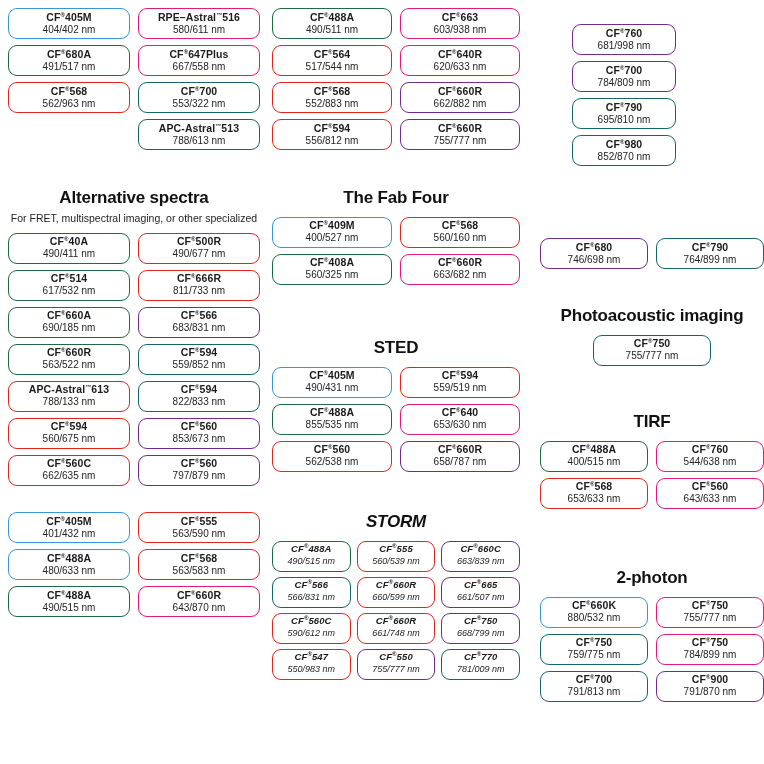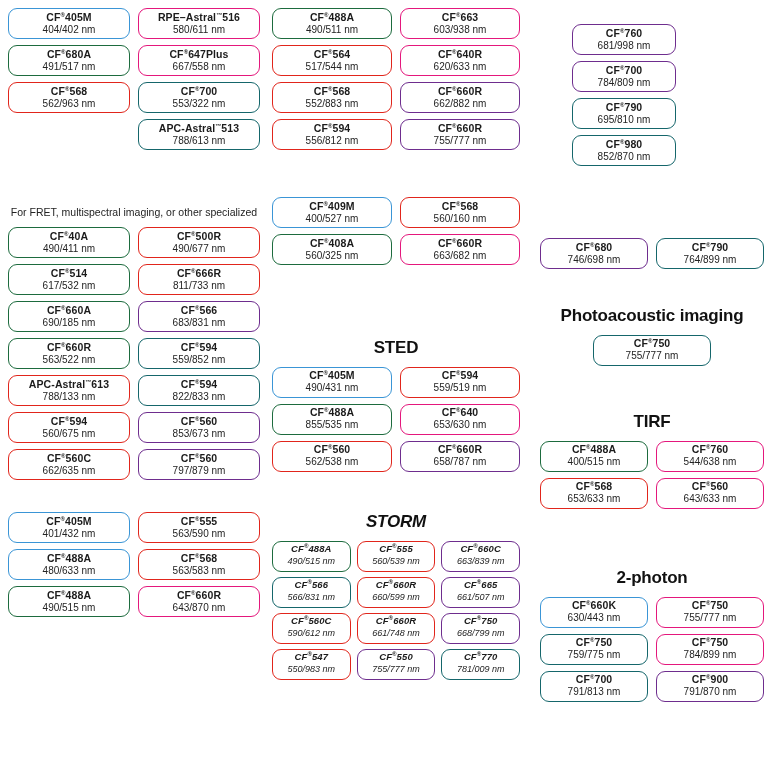--- a/index.html
+++ b/index.html
@@ -67,21 +67,21 @@
     text-align:center;
     color:#111;
     letter-spacing:-.2px;
     line-height:1.15;
   }
   .sec-sub{
     font-size:10.5px;
     font-weight:400;
     text-align:center;
     color:#232323;
-    margin-top:18px;
+    margin-top:4px;
   }
 
   
   #blk-top-left   {left:8px;  top:8px;   width:252px;}
   #blk-top-mid    {left:272px;top:8px;   width:248px;}
   #blk-top-right  {left:572px;top:24px;  width:104px;}
 
   #blk-alt        {left:8px;  top:188px; width:252px;}
   #blk-fab        {left:272px;top:188px; width:248px;}
   #blk-sted       {left:272px;top:338px; width:248px;}
@@ -195,20 +195,21 @@
         </div>
         <div class="pill c-teal">
           <div class="nm-name"><span>CF</span><sup>®</sup><span>980</span></div>
           <div class="nm-spec">852/870 nm</div>
         </div>
       </div>
     </div>
 
   <div class="col-group" id="blk-alt">
       <div class="sec-head-wrap">
+        <div class="sec-title">Alternative spectra</div>
         <div class="sec-sub">For FRET, multispectral imaging, or other specialized</div>
       </div>
       <div class="grid g2">
         <div class="pill c-green">
           <div class="nm-name"><span>CF</span><sup>®</sup><span>40A</span></div>
           <div class="nm-spec">490/411 nm</div>
         </div>
         <div class="pill c-red">
           <div class="nm-name"><span>CF</span><sup>®</sup><span>500R</span></div>
           <div class="nm-spec">490/677 nm</div>
@@ -258,20 +259,21 @@
           <div class="nm-spec">662/635 nm</div>
         </div>
         <div class="pill c-purple">
           <div class="nm-name"><span>CF</span><sup>®</sup><span>560</span></div>
           <div class="nm-spec">797/879 nm</div>
         </div>
       </div>
     </div>
   <div class="col-group" id="blk-fab">
       <div class="sec-head-wrap">
+        <div class="sec-title">The Fab Four</div>
       </div>
       <div class="grid g2">
         <div class="pill c-blue">
           <div class="nm-name"><span>CF</span><sup>®</sup><span>409M</span></div>
           <div class="nm-spec">400/527 nm</div>
         </div>
         <div class="pill c-red">
           <div class="nm-name"><span>CF</span><sup>®</sup><span>568</span></div>
           <div class="nm-spec">560/160 nm</div>
         </div>
@@ -446,21 +448,21 @@
         </div>
       </div>
     </div>
   <div class="col-group" id="blk-2p">
       <div class="sec-head-wrap">
         <div class="sec-title">2-photon</div>
       </div>
       <div class="grid g2">
         <div class="pill c-blue">
           <div class="nm-name"><span>CF</span><sup>®</sup><span>660K</span></div>
-          <div class="nm-spec">630/443 nm</div>
+          <div class="nm-spec">880/532 nm</div>
         </div>
         <div class="pill c-magenta">
           <div class="nm-name"><span>CF</span><sup>®</sup><span>750</span></div>
           <div class="nm-spec">755/777 nm</div>
         </div>
         <div class="pill c-teal">
           <div class="nm-name"><span>CF</span><sup>®</sup><span>750</span></div>
           <div class="nm-spec">759/775 nm</div>
         </div>
         <div class="pill c-magenta">

